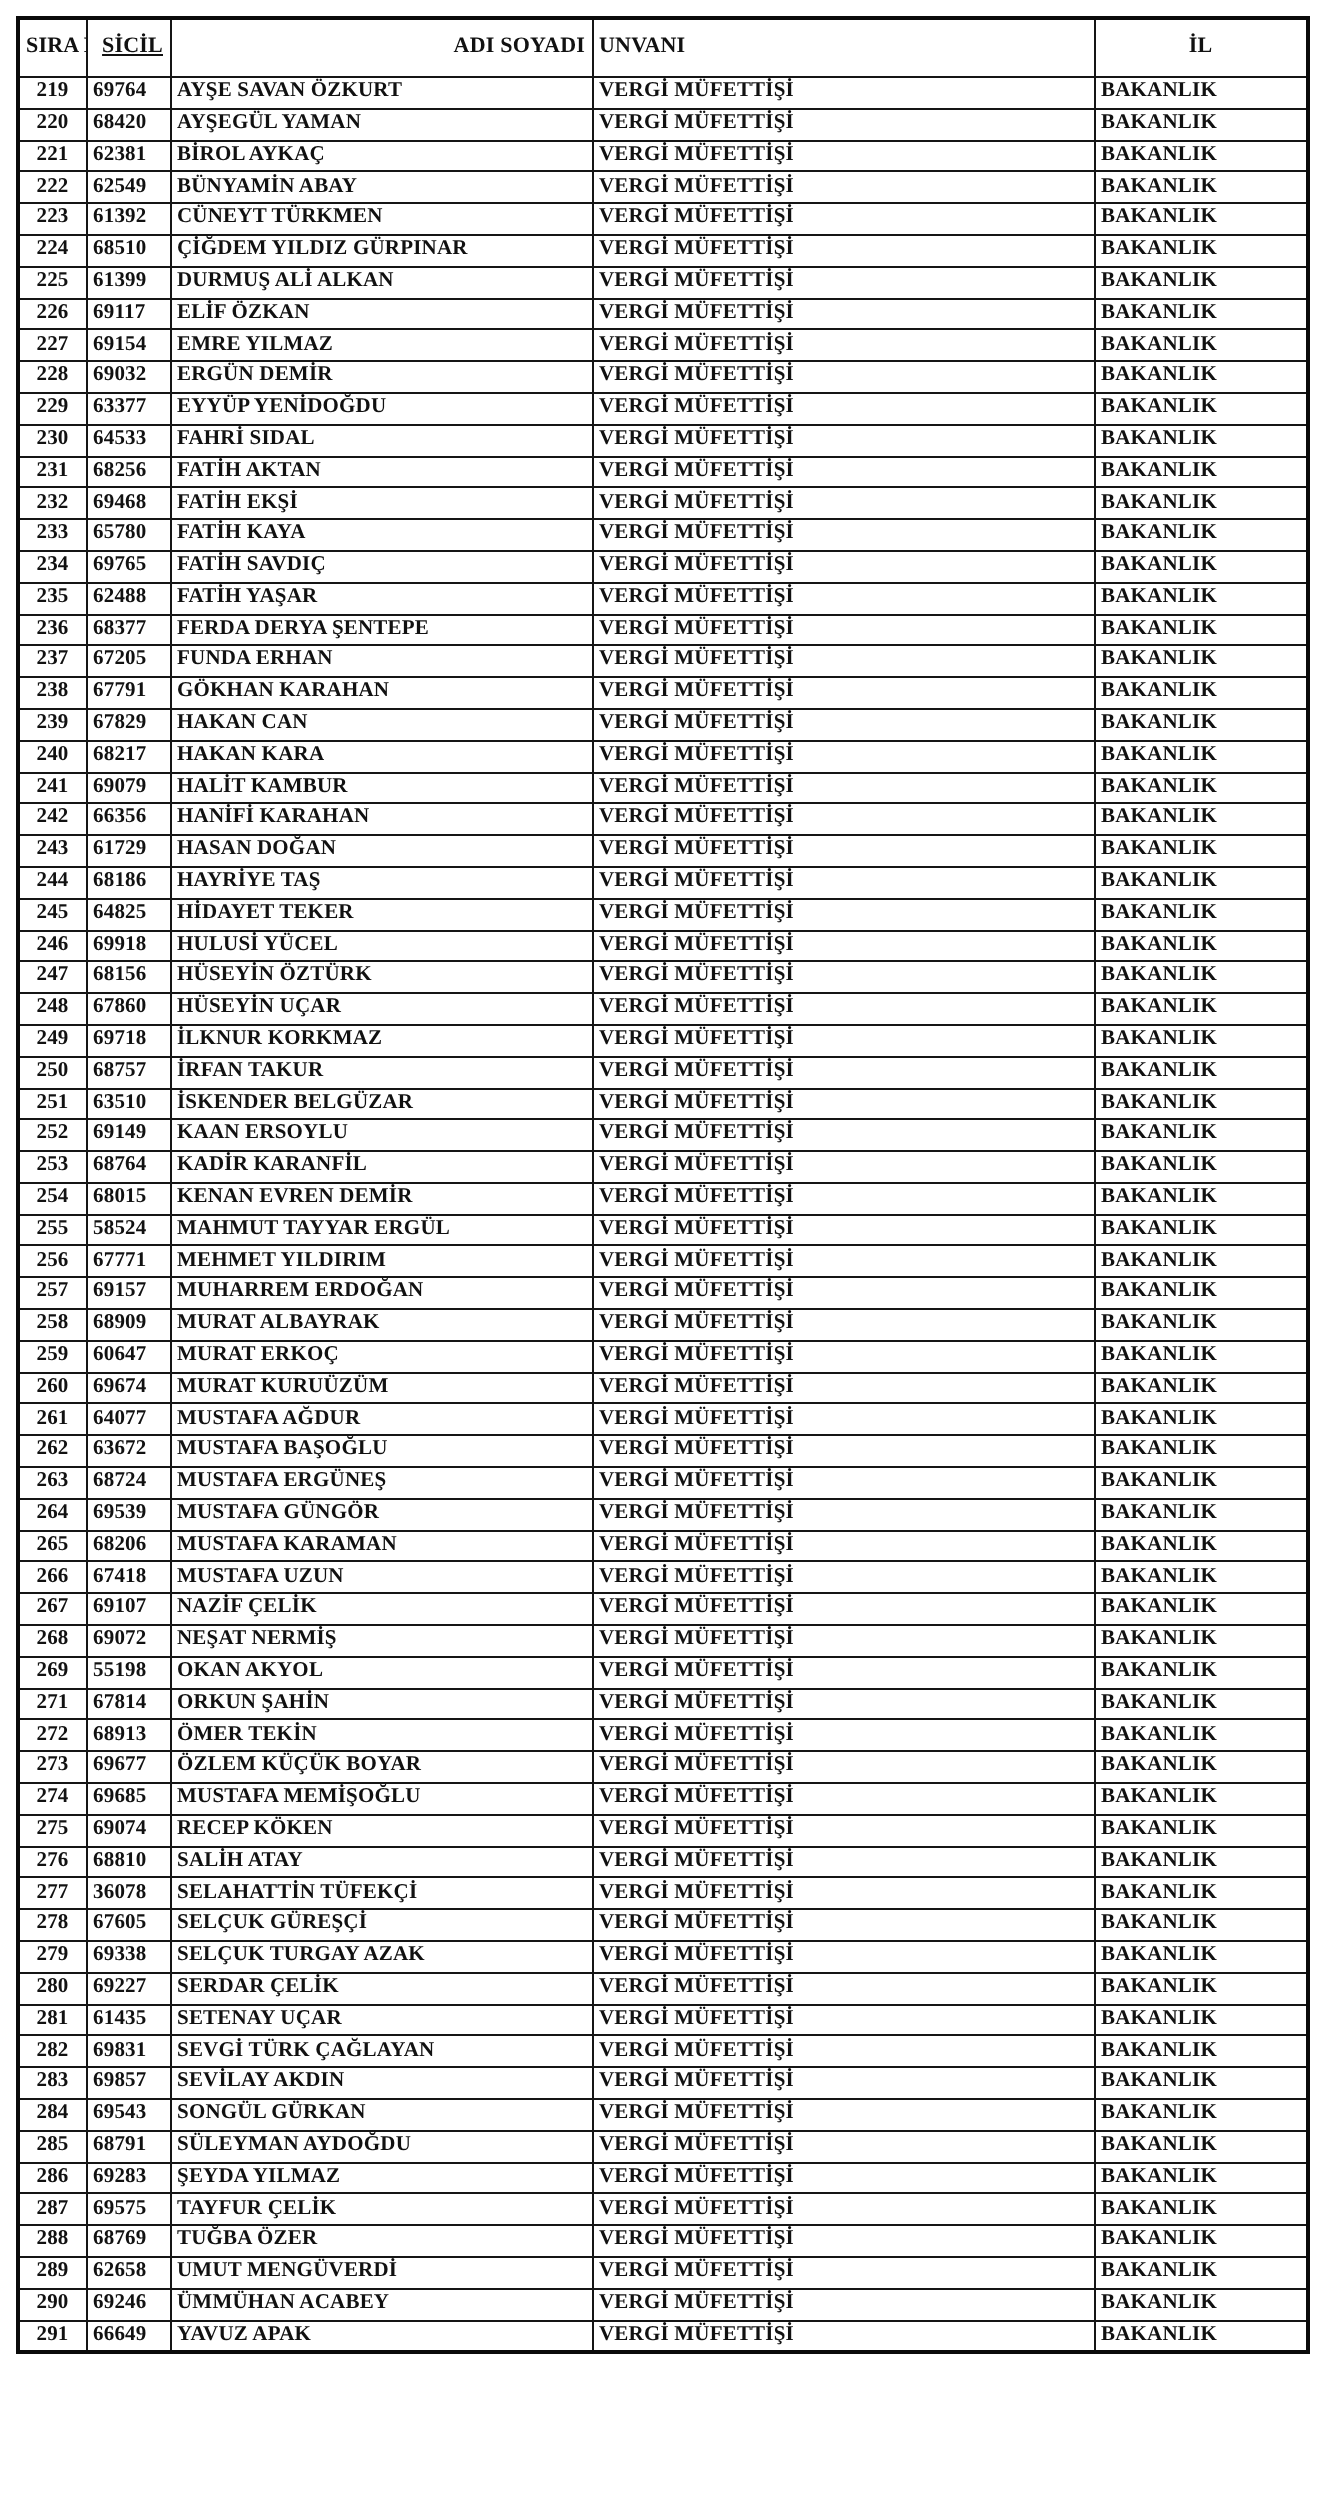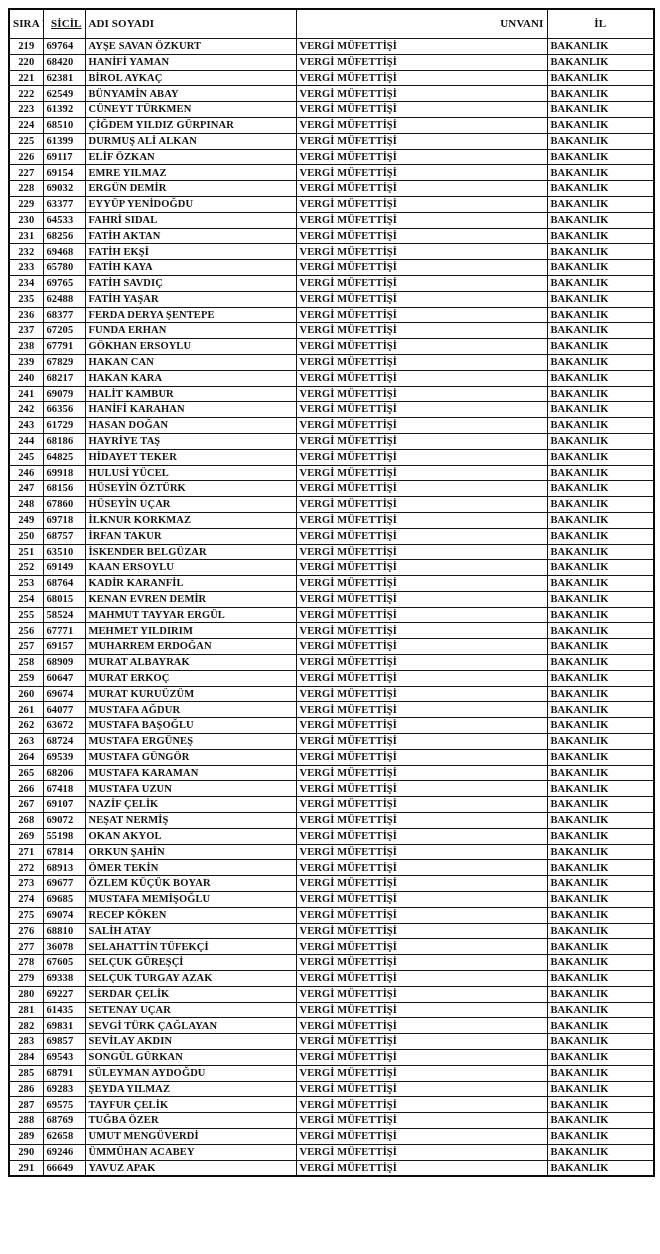--- a/index.html
+++ b/index.html
@@ -41,22 +41,22 @@
     line-height: 1.05;
     background: #ffffff;
   }
   table.roster td {
     font-size: 10.5px;
     height: 14.8px;
     line-height: 1;
   }
   th.h-sira { text-align: center; white-space: normal; }
   th.h-sicil { text-align: right; text-decoration: underline; }
-  th.h-name { text-align: left; }
-  th.h-unvan { text-align: right; }
+  th.h-name { text-align: right; }
+  th.h-unvan { text-align: left; }
   th.h-il { text-align: center; font-family: Liberation Serif, serif; }
   td.c-no { text-align: center; }
   td.c-sicil { text-align: left; }
   td.c-name { text-align: left; }
   td.c-title { text-align: left; }
   td.c-il { text-align: left; }
 </style>
 </head>
 <body>
 
@@ -83,21 +83,21 @@
     <td class="c-no">219</td>
     <td class="c-sicil">69764</td>
     <td class="c-name">AYŞE SAVAN ÖZKURT</td>
     <td class="c-title">VERGİ MÜFETTİŞİ</td>
     <td class="c-il">BAKANLIK</td>
   </tr>
 
   <tr>
     <td class="c-no">220</td>
     <td class="c-sicil">68420</td>
-    <td class="c-name">HANİFİ YAMAN</td>
+    <td class="c-name">AYŞEGÜL YAMAN</td>
     <td class="c-title">VERGİ MÜFETTİŞİ</td>
     <td class="c-il">BAKANLIK</td>
   </tr>
 
   <tr>
     <td class="c-no">221</td>
     <td class="c-sicil">62381</td>
     <td class="c-name">BİROL AYKAÇ</td>
     <td class="c-title">VERGİ MÜFETTİŞİ</td>
     <td class="c-il">BAKANLIK</td>
@@ -227,21 +227,21 @@
     <td class="c-no">237</td>
     <td class="c-sicil">67205</td>
     <td class="c-name">FUNDA ERHAN</td>
     <td class="c-title">VERGİ MÜFETTİŞİ</td>
     <td class="c-il">BAKANLIK</td>
   </tr>
 
   <tr>
     <td class="c-no">238</td>
     <td class="c-sicil">67791</td>
-    <td class="c-name">GÖKHAN ERSOYLU</td>
+    <td class="c-name">GÖKHAN KARAHAN</td>
     <td class="c-title">VERGİ MÜFETTİŞİ</td>
     <td class="c-il">BAKANLIK</td>
   </tr>
 
   <tr>
     <td class="c-no">239</td>
     <td class="c-sicil">67829</td>
     <td class="c-name">HAKAN CAN</td>
     <td class="c-title">VERGİ MÜFETTİŞİ</td>
     <td class="c-il">BAKANLIK</td>

